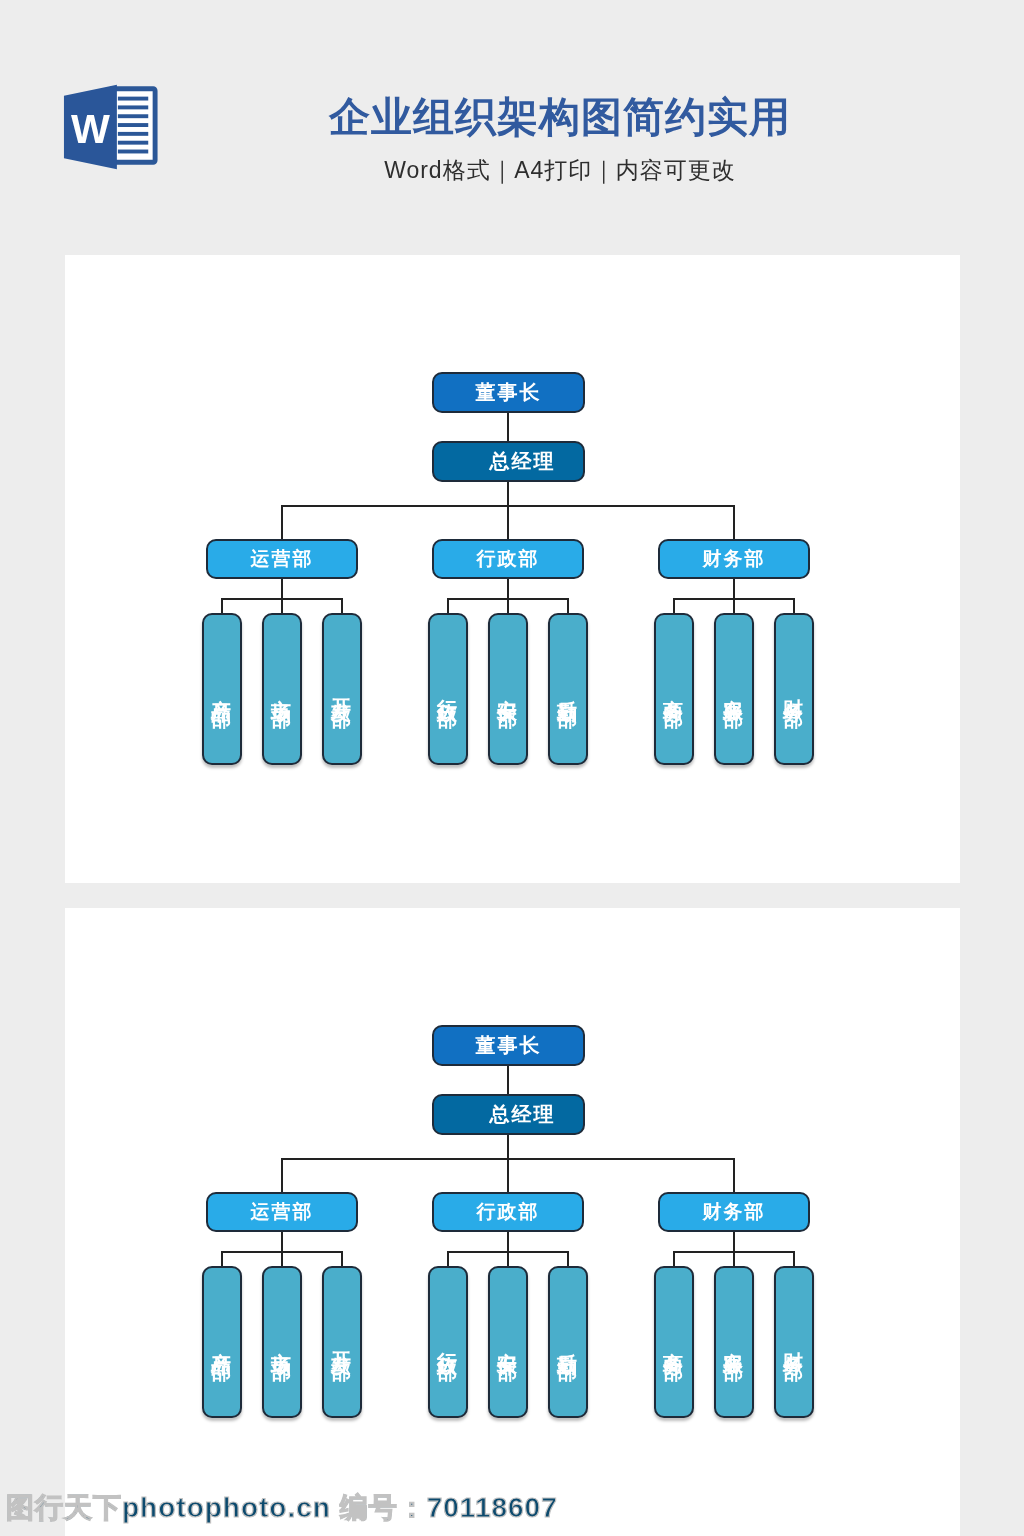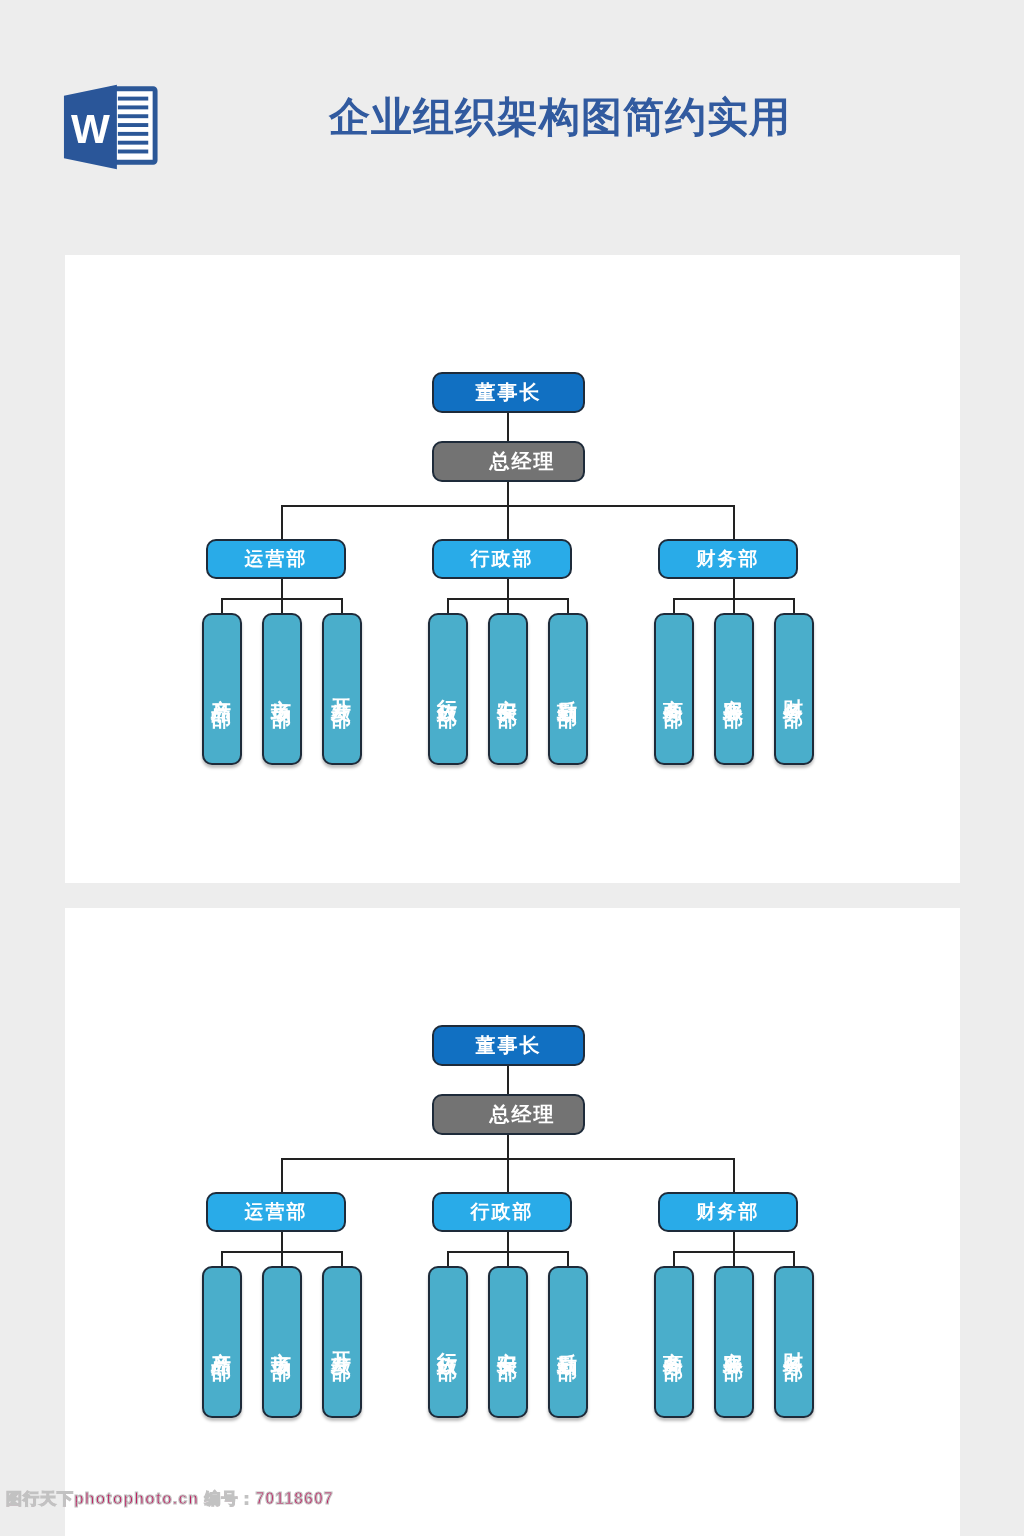--- a/index.html
+++ b/index.html
@@ -30,38 +30,38 @@
     border:2px solid #1e2b3a;
     color:#ffffff;
     font-weight:bold;
     display:flex; align-items:center; justify-content:center;
     border-radius:10px;
     font-size:20px;
     letter-spacing:2px;
   }
   .node.h-node { width:153px; height:41px; }
   .node.chairman { left:367px; top:117px; background:#1170c2;text-align:right; }
-  .node.gm       { left:367px; top:186px; background:#737373;padding-left:28px; }
-  .node.dept     { width:140px; height:40px; top:284px; background:#29abe8; font-size:19px; }
+  .node.gm       { left:367px; top:186px; background:#0369a1;padding-left:28px; }
+  .node.dept     { width:152px; height:40px; top:284px; background:#29abe8; font-size:19px; }
   .node.child {
     width:40px; height:152px; top:358px;
     background:#4aaecb; border-radius:10px;
     box-shadow:0 3px 3px rgba(0,0,0,0.25);
     writing-mode:vertical-rl; text-orientation:upright;
     letter-spacing:4px; font-size:20px;
   }
   .line { position:absolute; background:#222222; }
   .line.v { width:2px; }
   .line.h { height:2px; }
 
   
   .watermark {
     position:absolute; left:6px; top:1489px;
-    font-size:16px; font-weight:bold; letter-spacing:1px;
-    color:#be185d;
+    font-size:28px; font-weight:bold; letter-spacing:1px;
+    color:#0c4a6e;
     -webkit-text-stroke:1.2px #c2c2c2;
     white-space:nowrap;
   }
 </style>
 </head>
 <body>
 
 <div class="page">
 
   <div class="word-icon">
@@ -76,20 +76,21 @@
         <line x1="57" y1="61" x2="88" y2="61"></line>
         <line x1="57" y1="70" x2="88" y2="70"></line>
       </g>
       <polygon points="2,13 56,2 56,88 2,77" fill="#2a5699"></polygon>
       <text x="29" y="61" text-anchor="middle" font-size="42" font-weight="bold" fill="#ffffff" font-family="Liberation Sans, DejaVu Sans, sans-serif">W</text>
     </svg>
   </div>
 
   <div class="header-text">
     <h1 class="page-title">企业组织架构图简约实用</h1>
+    <div class="page-subtitle">Word格式｜A4打印｜内容可更改</div>
   </div>
 
   <section class="panel panel-1">
   <div class="chart">
 
     <div class="node h-node chairman">董事长</div>
     <div class="line v" style="left:442px;top:158px;height:28px"></div>
     <div class="node h-node gm">总经理</div>
 
     <div class="line v" style="left:442px;top:227px;height:25px"></div>

